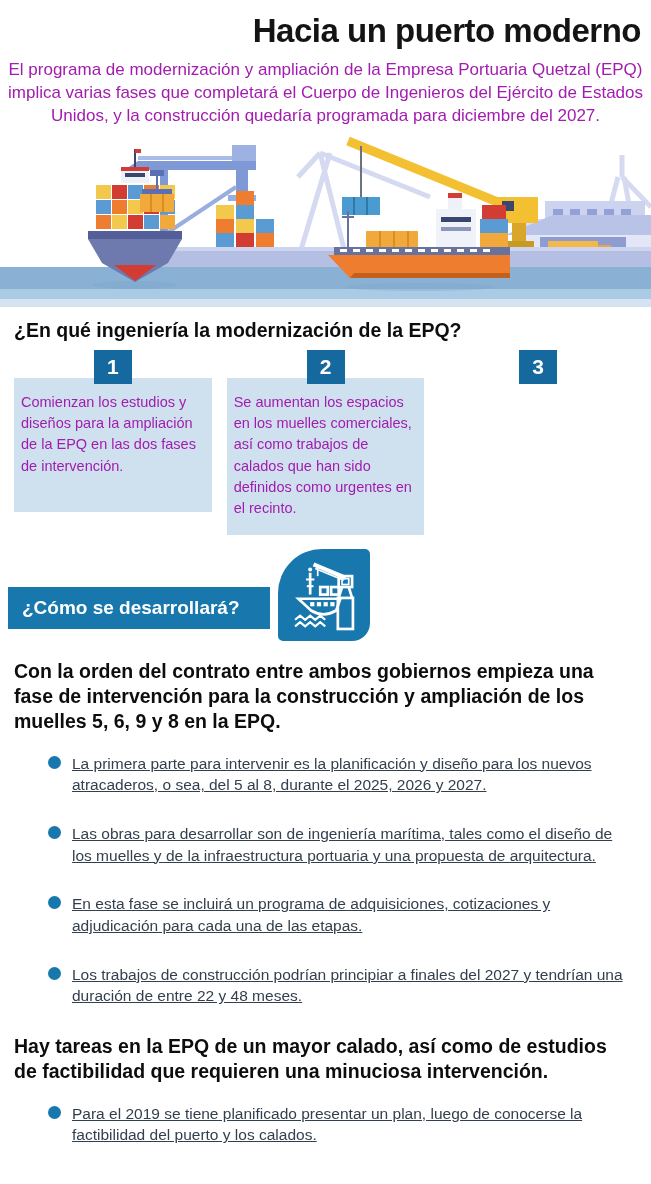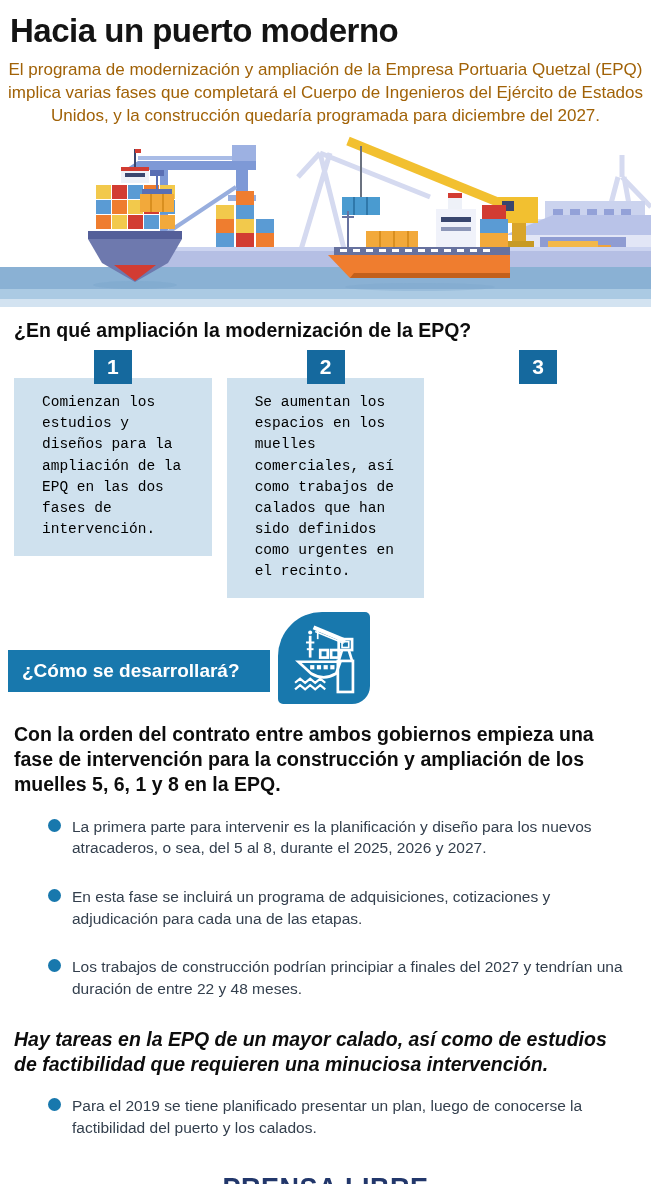--- a/index.html
+++ b/index.html
@@ -1,34 +1,34 @@
 <!DOCTYPE html>
 <html><head>
 <meta charset="utf-8">
 <style>
   html,body{margin:0;padding:0;background:#fff;}
   body{width:651px;height:1184px;font-family:"Liberation Sans",sans-serif;color:#333f4d;position:relative;overflow:hidden;}
-  .page-title{margin:14px 10px 0;text-align:left;font-size:33px;line-height:1.05;font-weight:800;color:#141414;letter-spacing:-0.5px;}
-  .intro{margin:10px auto 0;width:636px;text-align:center;font-size:17px;line-height:1.35;color:#a16207;}
+  .page-title{margin:14px 10px 0;text-align:right;font-size:33px;line-height:1.05;font-weight:800;color:#141414;letter-spacing:-0.5px;}
+  .intro{margin:10px auto 0;width:636px;text-align:center;font-size:17px;line-height:1.35;color:#a21caf;}
   .scene{display:block;width:651px;height:172px;margin-top:8px;}
   .q1-heading{margin:12px 14px 0;font-size:19.5px;font-weight:800;color:#0d0d0d;}
   .steps-row{display:flex;gap:15px;margin:8px 14px 0;}
   .step{flex:1;display:flex;flex-direction:column;align-items:center;}
   .step-badge{width:38px;height:34px;background:#15699e;color:#fff;font-size:21px;font-weight:800;display:flex;align-items:center;justify-content:center;margin-bottom:-6px;position:relative;z-index:2;}
-  .step-box{background:#cfe1ee;width:100%;box-sizing:border-box;padding:14px 28px 16px;min-height:134px;font-size:14.5px;line-height:1.45;color:#000000;font-family:Liberation Mono, monospace;}
+  .step-box{background:#cfe1ee;width:100%;box-sizing:border-box;padding:14px 7px 16px;min-height:134px;font-size:14.5px;line-height:1.45;color:#a21caf;}
   .how-row{position:relative;height:100px;margin-top:10px;}
   .how-banner{position:absolute;left:8px;top:42px;width:262px;height:42px;background:#1878ad;display:flex;align-items:center;padding-left:14px;box-sizing:border-box;}
   .how-banner span{color:#fff;font-size:19px;font-weight:800;}
   .how-tile{position:absolute;left:278px;top:4px;width:92px;height:92px;background:#1878ad;border-radius:44px 5px 18px 5px;display:flex;align-items:center;justify-content:center;}
   .lead{margin:14px 18px 0 14px;font-size:19.5px;line-height:1.3;font-weight:800;color:#0d0d0d;}
   .bullets{list-style:none;margin:18px 0 0;padding:0;}
-  .bullets li{display:flex;gap:11px;margin:0 22px 27px 48px;}
+  .bullets li{display:flex;gap:11px;margin:0 22px 27px 48px;text-decoration:underline;}
   .dot{flex:0 0 13px;width:13px;height:13px;border-radius:50%;background:#1878ad;margin-top:3px;}
   .btxt{font-size:15.5px;line-height:1.4;color:#333f4d;}
-  .lead2{margin-top:26px;font-style:italic;}
+  .lead2{margin-top:26px;}
   .footer{margin-top:34px;text-align:center;}
   .logo{font-size:27px;font-weight:800;color:#22376b;letter-spacing:0.5px;transform:scaleY(1.08);display:inline-block;}
 </style>
 </head>
 <body>
 
 <h1 class="page-title">Hacia un puerto moderno</h1>
 <p class="intro">El programa de modernización y ampliación de la Empresa Portuaria Quetzal (EPQ) implica varias fases que completará el Cuerpo de Ingenieros del Ejército de Estados Unidos, y la construcción quedaría programada para diciembre del 2027.</p>
 
 <svg class="scene" viewBox="0 0 651 172" aria-hidden="true">
@@ -178,21 +178,21 @@
   <g>
     <rect x="150" y="35" width="14" height="6" fill="#5a6fb4"></rect>
     <line x1="157" y1="41" x2="157" y2="56" stroke="#5a6fb4" stroke-width="2"></line>
     <rect x="142" y="54" width="30" height="5" fill="#5a6fb4"></rect>
     <rect x="140" y="59" width="34" height="18" fill="#f2a93b"></rect>
     <line x1="151" y1="59" x2="151" y2="77" stroke="#d98f1f" stroke-width="2"></line>
     <line x1="163" y1="59" x2="163" y2="77" stroke="#d98f1f" stroke-width="2"></line>
   </g>
 </svg>
 
-<h2 class="q1-heading">¿En qué ampliación la modernización de la EPQ?</h2>
+<h2 class="q1-heading">¿En qué ingeniería la modernización de la EPQ?</h2>
 
 <div class="steps-row">
   <div class="step">
     <div class="step-badge">1</div>
     <div class="step-box">Comienzan los estudios y diseños para la ampliación de la EPQ en las dos fases de intervención.</div>
   </div>
   <div class="step">
     <div class="step-badge">2</div>
     <div class="step-box">Se aumentan los espacios en los muelles comerciales, así como trabajos de calados que han sido definidos como urgentes en el recinto.</div>
   </div>
@@ -228,26 +228,30 @@
       <g fill="#ffffff">
         <rect x="30" y="55" width="5" height="5"></rect>
           <rect x="38" y="55" width="5" height="5"></rect>
         <rect x="46" y="55" width="5" height="5"></rect>
           <rect x="54" y="55" width="5" height="5"></rect>
       </g>
     </svg>
   </div>
 </div>
 
-<p class="lead">Con la orden del contrato entre ambos gobiernos empieza una fase de intervención para la construcción y ampliación de los muelles 5, 6, 1 y 8 en la EPQ.</p>
+<p class="lead">Con la orden del contrato entre ambos gobiernos empieza una fase de intervención para la construcción y ampliación de los muelles 5, 6, 9 y 8 en la EPQ.</p>
 
 <ul class="bullets">
   <li>
     <span class="dot"></span>
     <span class="btxt">La primera parte para intervenir es la planificación y diseño para los nuevos atracaderos, o sea, del 5 al 8, durante el 2025, 2026 y 2027.</span>
+  </li>
+  <li>
+    <span class="dot"></span>
+    <span class="btxt">Las obras para desarrollar son de ingeniería marítima, tales como el diseño de los muelles y de la infraestructura portuaria y una propuesta de arquitectura.</span>
   </li>
   <li>
     <span class="dot"></span>
     <span class="btxt">En esta fase se incluirá un programa de adquisiciones, cotizaciones y adjudicación para cada una de las etapas.</span>
   </li>
   <li>
     <span class="dot"></span>
     <span class="btxt">Los trabajos de construcción podrían principiar a finales del 2027 y tendrían una duración de entre 22 y 48 meses.</span>
   </li>
 </ul>

